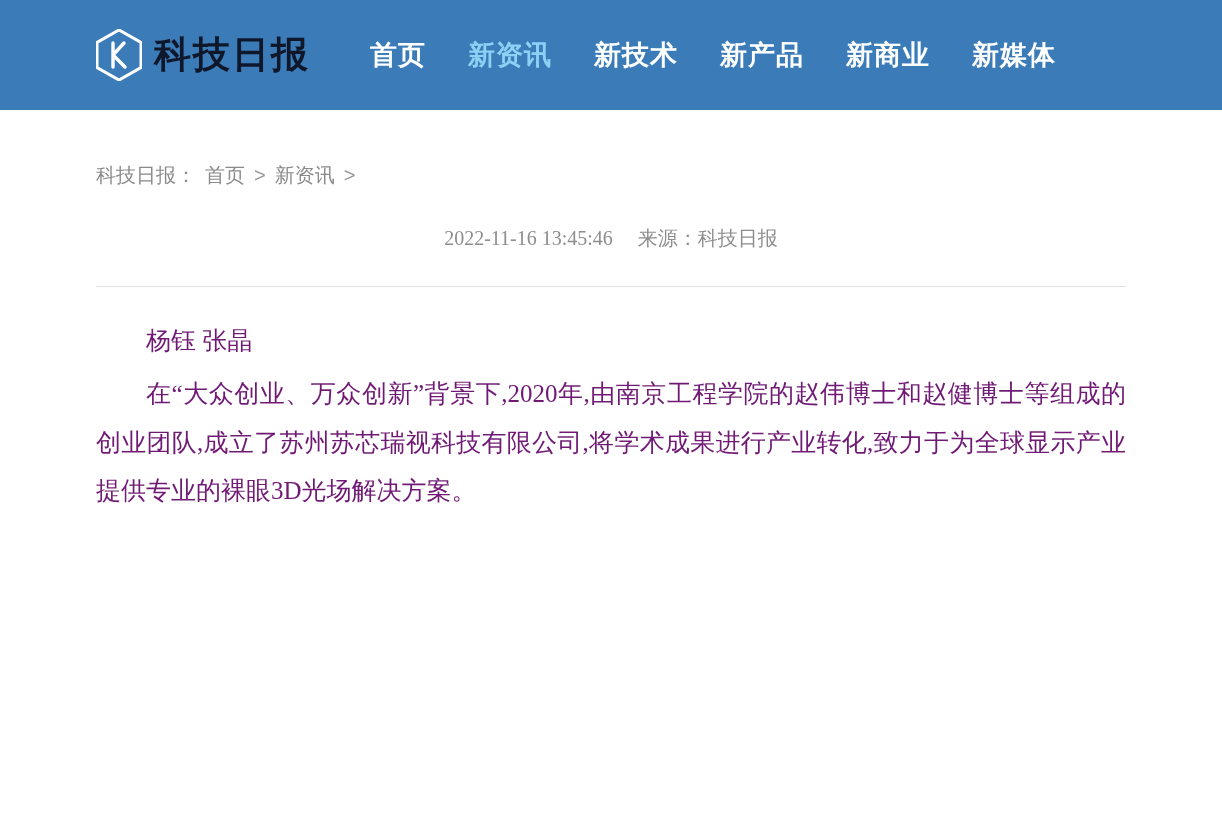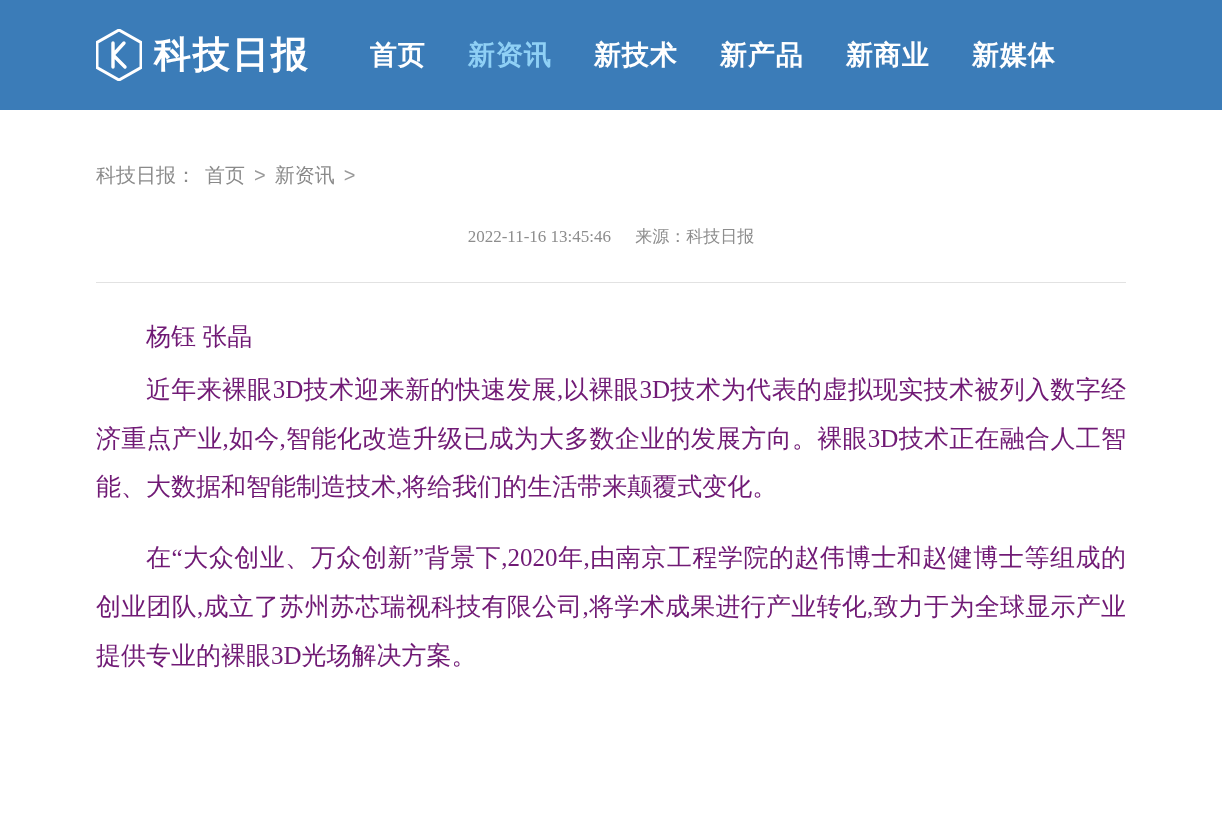--- a/index.html
+++ b/index.html
@@ -30,21 +30,21 @@
   }
   .brand-mark {
     width: 46px;
     height: 52px;
     position: relative;
     margin-right: 12px;
     flex: 0 0 auto;
   }
   .brand-mark svg { display: block; }
   .brand-text {
-    color: #ffffff;
+    color: #0f172a;
     font-size: 37px;
     font-weight: bold;
     letter-spacing: 2px;
     white-space: nowrap;
   }
   .nav {
     display: flex;
     align-items: center;
     gap: 42px;
   }
@@ -88,21 +88,21 @@
     text-align: center;
     font-size: 34px;
     font-weight: bold;
     color: #2b2b2b;
     letter-spacing: 1px;
   }
 
   .article-meta {
     margin-top: 36px;
     text-align: center;
-    font-size: 17px;
+    font-size: 20px;
     color: #8d8d8d;
     font-family: "Liberation Serif", "DejaVu Serif", serif;
   }
   .article-meta .meta-source { margin-left: 20px; }
 
   .divider {
     margin-top: 34px;
     height: 1px;
     background: #e2e2e2;
     width: 100%;
@@ -165,17 +165,16 @@
 
   <div class="article-meta">
     <span>2022-11-16 13:45:46</span>
     <span class="meta-source">来源：科技日报</span>
   </div>
 
   <div class="divider"></div>
 
   <div class="article-body">
     <p class="byline">杨钰 张晶</p>
-    <p class="indent">近年来裸眼3D技术迎来新的快速发展,以裸眼3D技术为代表的虚拟现实技术被列入数字经济重点产业,如今,智能化改造升级已成为大多数企业的发展方向。裸眼3D技术正在融合人工智能、大数据和智能制造技术,将给我们的生活带来颠覆式变化。</p>
     <p class="indent">在“大众创业、万众创新”背景下,2020年,由南京工程学院的赵伟博士和赵健博士等组成的创业团队,成立了苏州苏芯瑞视科技有限公司,将学术成果进行产业转化,致力于为全球显示产业提供专业的裸眼3D光场解决方案。</p>
   </div>
 
 </div>
 
 </body></html>

